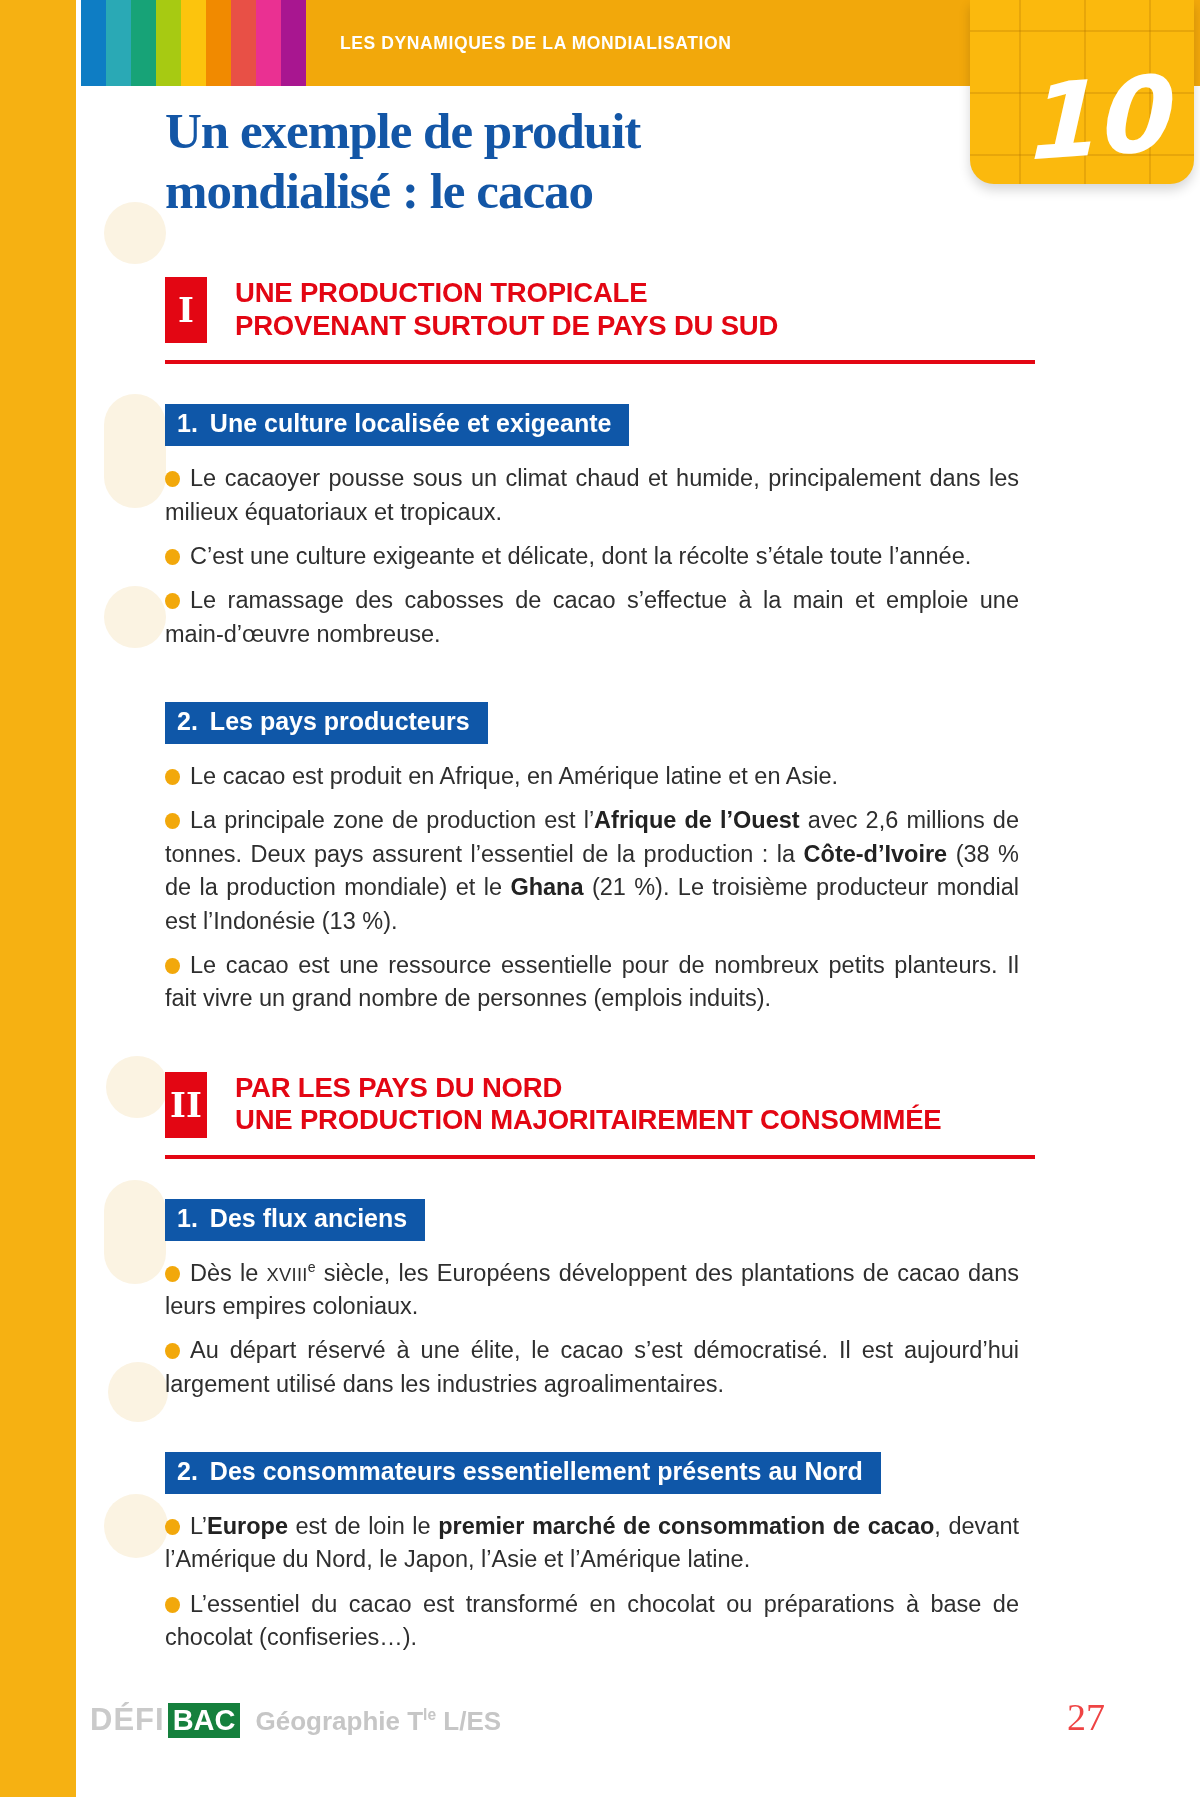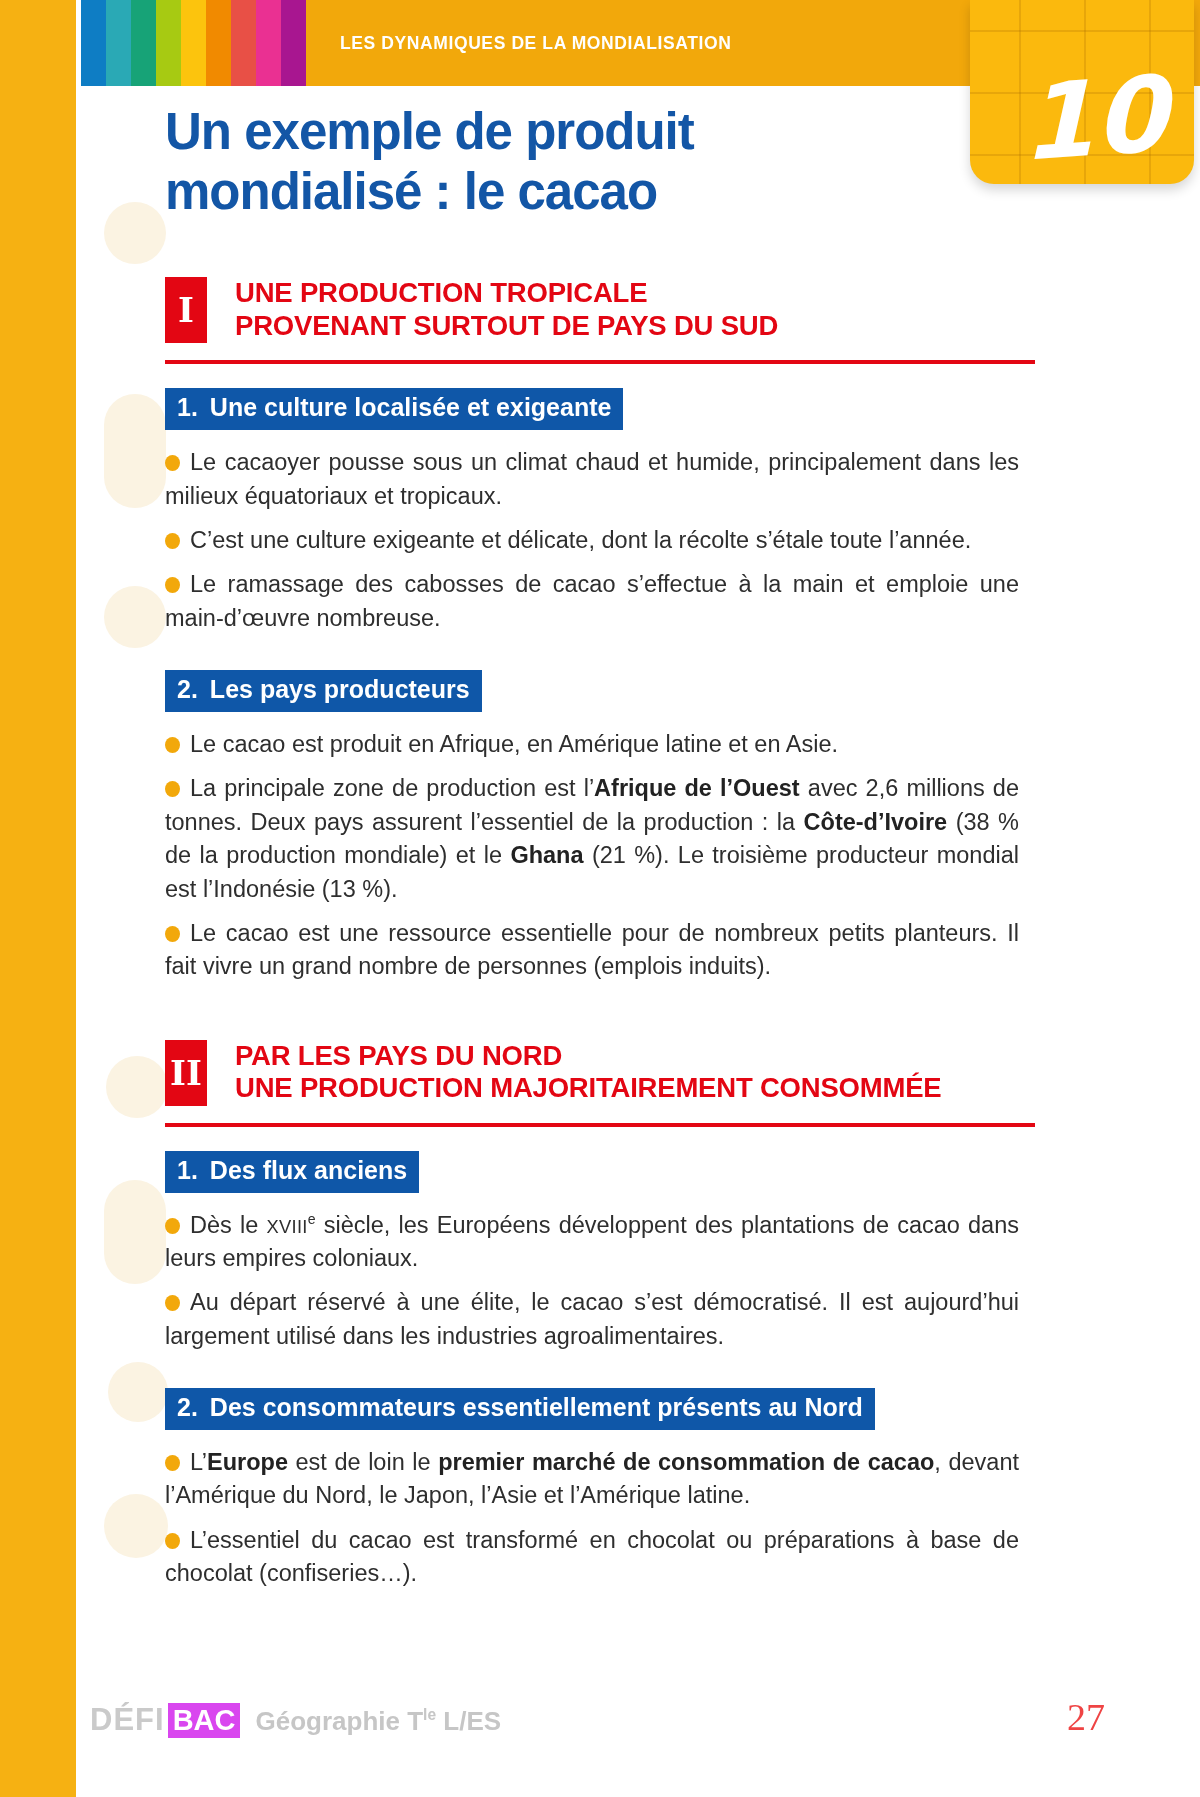--- a/index.html
+++ b/index.html
@@ -32,48 +32,49 @@
   }
   
   .blob{position:absolute;background:#fbf3e2;}
   .blob.circle{border-radius:50%;}
   .blob.pill{border-radius:31px;}
   
   .content{position:absolute;left:165px;top:86px;width:870px;}
   .title{
     margin:16px 0 0 0;color:#1356a6;font-size:51px;line-height:1.17;font-weight:bold;
     letter-spacing:-1px;
+    font-family:Liberation Serif, serif;
   }
   .section{margin-top:56px;}
   .sec-head{display:flex;align-items:flex-start;}
   .sec-num{
     flex:0 0 auto;width:42px;min-height:66px;background:#e30613;color:#fff;
     font-family:"DejaVu Serif",serif;font-size:34px;font-weight:bold;
     display:flex;align-items:center;justify-content:center;
   }
   .sec-title{margin-left:28px;color:#e30613;font-weight:bold;font-size:27.5px;line-height:1.18;letter-spacing:-0.2px;}
   .sec-rule{height:4px;background:#e30613;margin-top:17px;}
   .sub-bar{
     display:inline-block;background:#0f57a8;color:#fff;font-weight:bold;font-size:25px;
-    padding:5px 12px 8px 12px;margin:24px 0 16px 0;
+    padding:5px 18px 8px 12px;margin:40px 0 16px 0;
   }
   .sub-bar .n{margin-right:12px;}
   .bullet{font-size:23.5px;line-height:1.42;color:#2e2e2e;text-align:justify;margin:0 16px 11px 0;}
   .dot{
     display:inline-block;width:15px;height:16px;border-radius:50%;
     background:#f2a80b;margin-right:10px;vertical-align:-1px;
   }
   .bullet b{font-weight:bold;color:#222;}
   .bullet sup{font-size:.6em;line-height:0;}
   .sc{text-transform:uppercase;font-size:.78em;letter-spacing:.3px;}
   
   .footer{position:absolute;left:90px;right:95px;bottom:58px;display:flex;align-items:baseline;}
   .brand{display:flex;align-items:baseline;}
   .brand-defi{color:#cacaca;font-size:31px;font-weight:bold;letter-spacing:1px;}
-  .brand-bac{background:#d946ef;color:#fff;font-size:29px;font-weight:bold;padding:1px 5px;margin-left:3px;}
+  .brand-bac{background:#15803d;color:#fff;font-size:29px;font-weight:bold;padding:1px 5px;margin-left:3px;}
   .subject{color:#c6c6c6;font-size:26px;font-weight:bold;margin-left:15px;}
   .subject sup{font-size:.6em;}
   .page-num{margin-left:auto;color:#ef4444;font-size:38px;font-family:Liberation Serif, serif;}
 </style>
 </head>
 <body>
 
 <div class="page">
 
   <div class="left-bar"></div>

